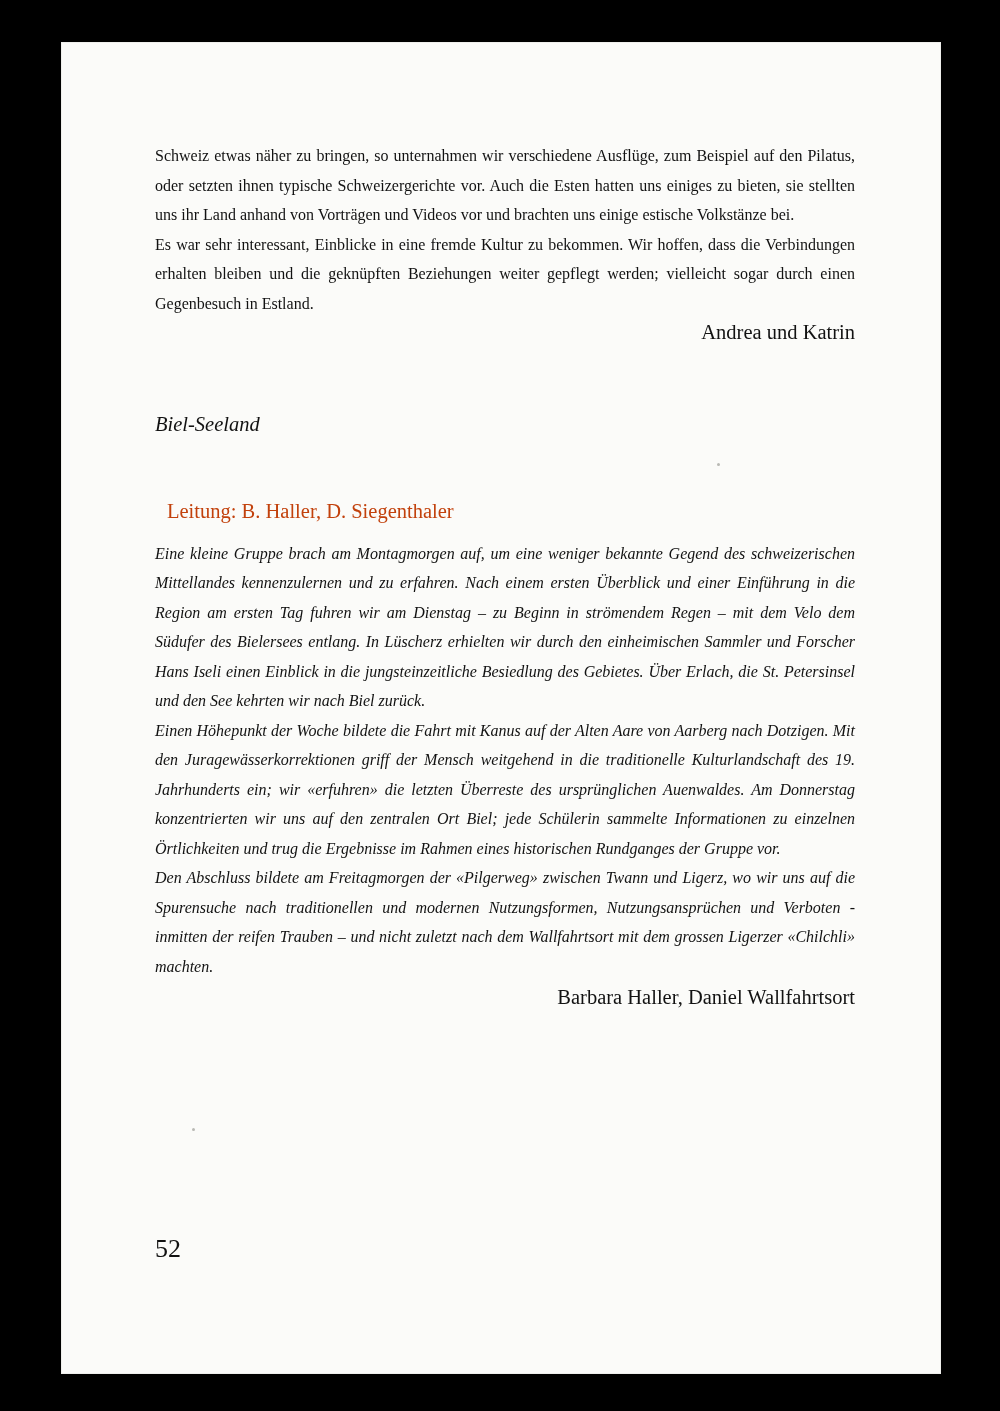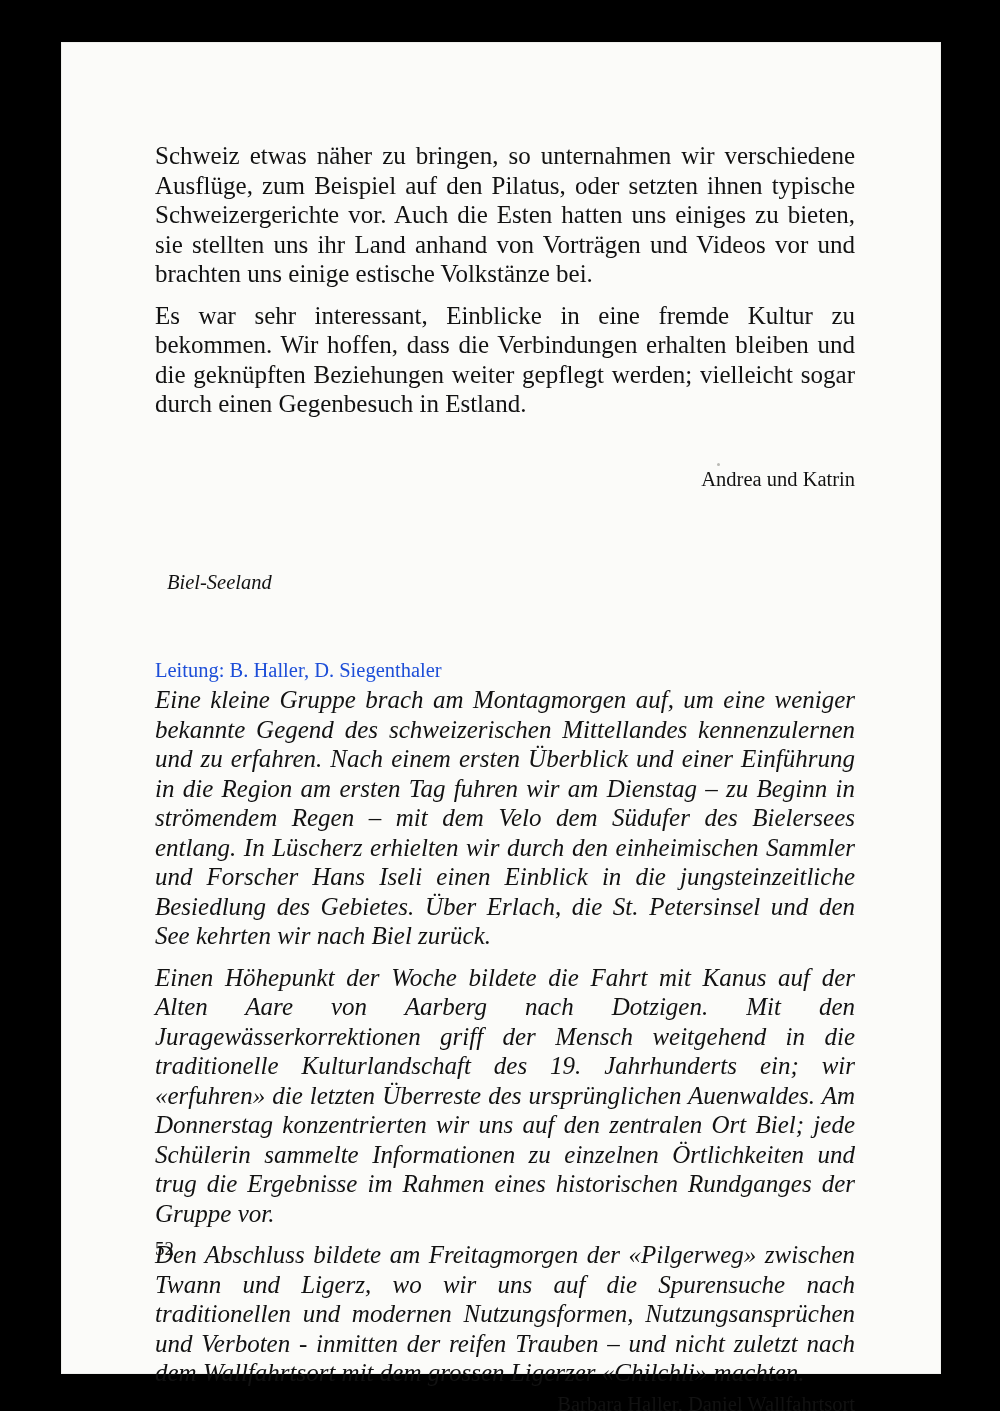--- a/index.html
+++ b/index.html
@@ -22,66 +22,65 @@
     background: #fbfbf9;
     box-shadow: 0 0 0 1px #efefec;
   }
   .page-inner {
     position: absolute;
     left: 93px;
     top: 98px;
     width: 700px;
   }
   .para {
-    font-size: 25px;
+    font-size: 16px;
     line-height: 29.5px;
     text-align: justify;
     color: #121212;
     margin: 0;
   }
   .para + .para {
-    margin-top: 12px;
+    margin-top: 0px;
   }
   .signature {
     font-size: 20.5px;
     line-height: 29.5px;
     color: #121212;
     text-align: right;
     margin: 0;
   }
   .sig-top {
-    margin-top: 46px;
   }
   .section-heading {
     font-size: 20.5px;
     line-height: 29.5px;
     font-style: italic;
     color: #121212;
-    margin: 12px;
+    margin: 0;
     padding-top: 62px;
   }
   .leading {
     font-size: 20.5px;
     line-height: 29.5px;
-    color: #1d4ed8;
-    margin: 0;
+    color: #c2410c;
+    margin: 12px;
     padding-top: 46px;
   }
   .body-block {
     margin-top: 0px;
     font-style: italic;
   }
   .sig-bottom {
     margin-top: 2px;
   }
   .page-number {
     position: absolute;
     left: 93px;
     top: 1194px;
-    font-size: 19px;
+    font-size: 26px;
     line-height: 24px;
     color: #121212;
   }
   .speck {
     position: absolute;
     width: 3px;
     height: 3px;
     background: #b9b9b4;
     border-radius: 50%;
   }

